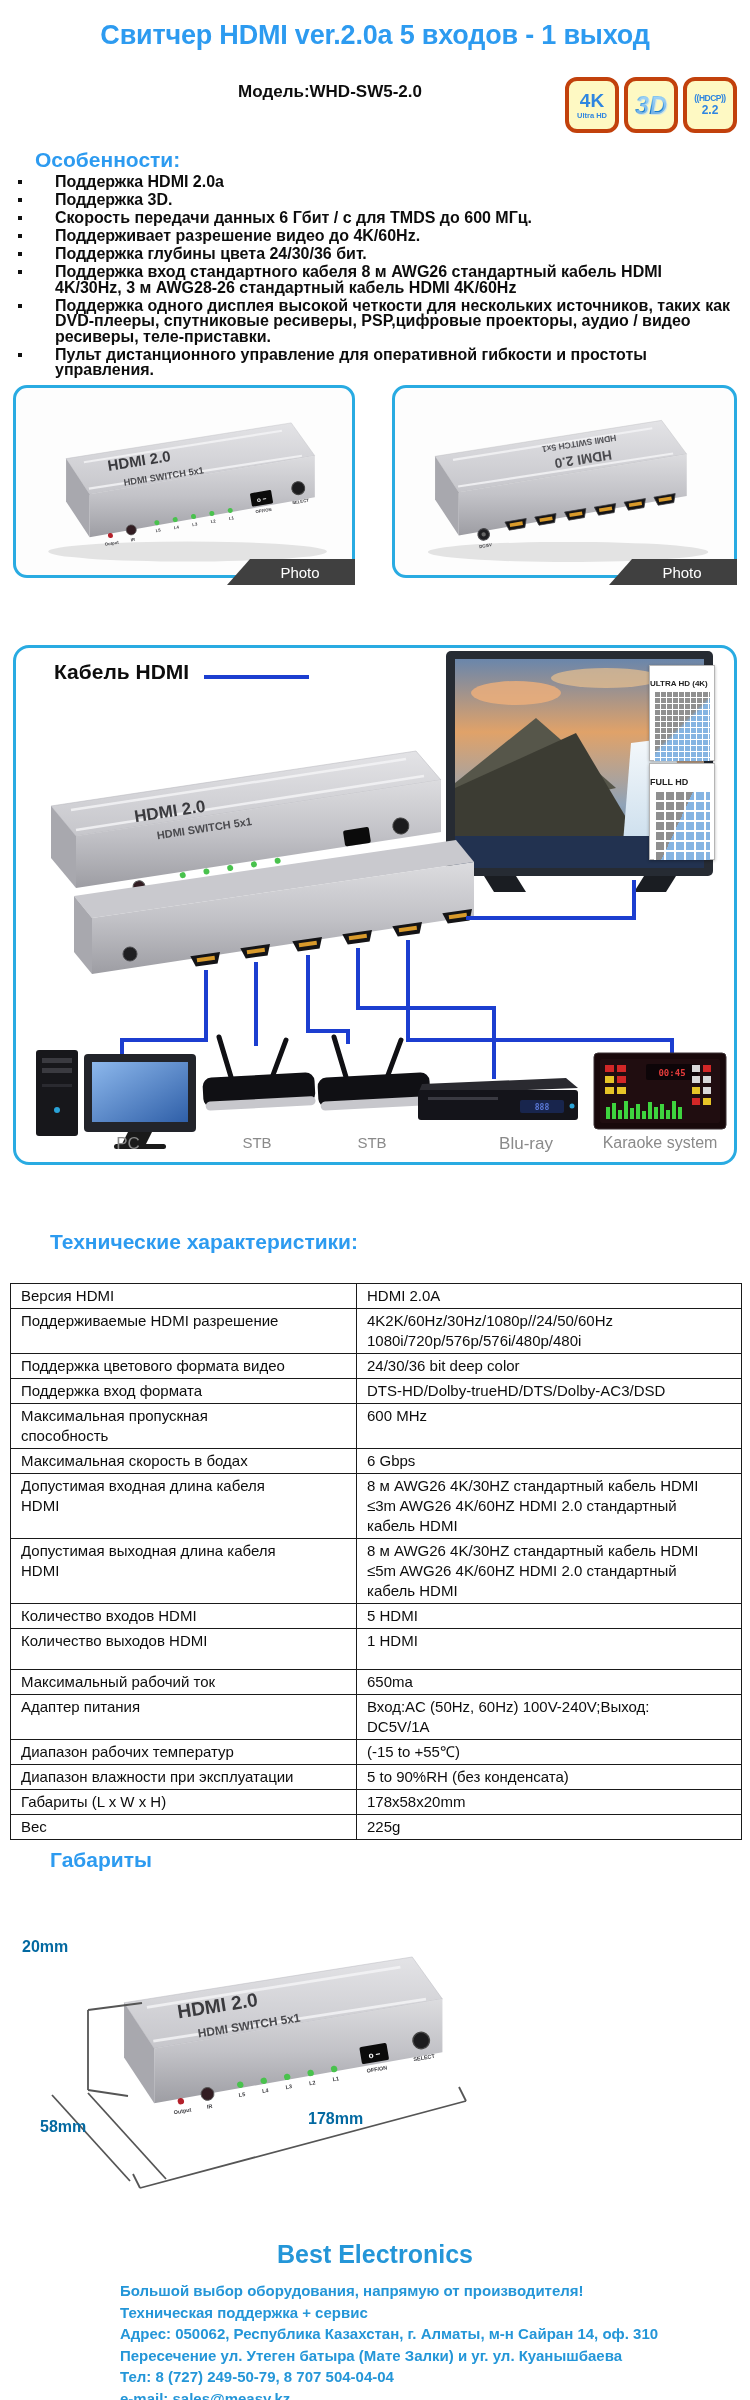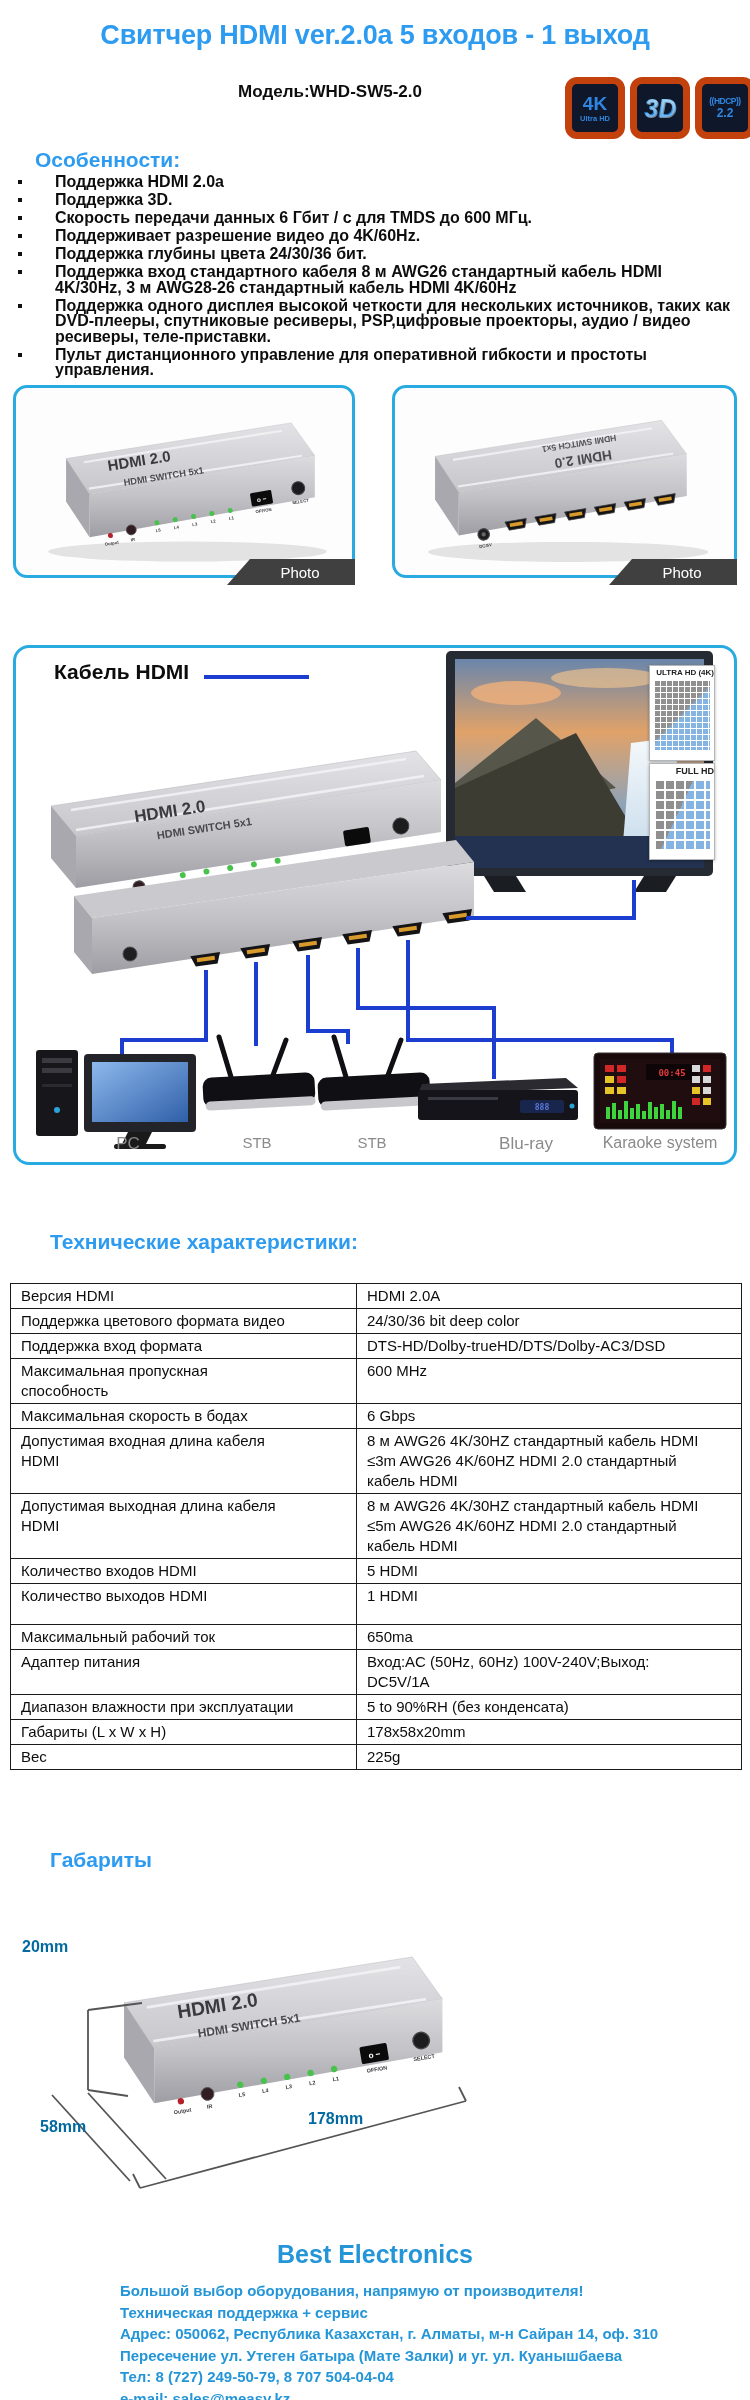--- a/index.html
+++ b/index.html
@@ -13,21 +13,21 @@
   .page-title{
     top:20px;left:0;width:750px;text-align:center;
     font-size:27px;font-weight:800;color:#2d9bf0;letter-spacing:-0.2px;
   }
   .model-name{
     top:82px;left:0;width:660px;text-align:center;
     font-size:17px;font-weight:800;color:#0d0d0d;
   }
   .badges{top:77px;left:565px;display:flex;gap:5px;}
   .badge{
-    width:46px;height:48px;background:#0f172a;border:7px solid #c2410c;border-radius:12px;
+    width:46px;height:48px;background:#fef9c3;border:4px solid #c2410c;border-radius:12px;
     display:flex;flex-direction:column;align-items:center;justify-content:center;line-height:1;
   }
   .badge .big{font-size:19px;font-weight:800;color:#2f86e0;}
   .badge .small{font-size:7.5px;font-weight:800;color:#2f86e0;margin-top:2px;}
   .badge .logo3d{
     font-size:25px;font-weight:900;font-style:italic;
     background:linear-gradient(180deg,#9fd8f7 0%,#1a7fd4 70%,#0f5fa8 100%);
     -webkit-background-clip:text;background-clip:text;color:transparent;
     text-shadow:1px 1px 0 rgba(180,220,250,.6);
   }
@@ -56,21 +56,21 @@
   }
 
   
   .diagram-box{
     top:645px;left:13px;width:724px;height:520px;border:3px solid #29abe2;border-radius:16px;
     box-sizing:border-box;background:#fff;
   }
   .diagram-heading{top:12px;left:38px;font-size:21px;font-weight:800;color:#0d0d0d;}
   .diagram-underline{top:27px;left:188px;width:105px;height:4px;background:#1c3ed0;}
   .inset{background:#fff;border:1px solid #b5b5b5;box-shadow:0 1px 3px rgba(0,0,0,.3);box-sizing:border-box;}
-  .inset .cap{font-size:8px;font-weight:700;color:#222;text-align:right;padding-top:2px;}
+  .inset .cap{font-size:8px;font-weight:700;color:#222;text-align:left;padding-top:13px;}
   .inset .grid{margin:3px 4px 4px 4px;height:70px;}
   .grid-4k{
     background-image:
       repeating-linear-gradient(to bottom,#ffffff 0 1px,transparent 1px 6px),
       repeating-linear-gradient(to right,#ffffff 0 1px,transparent 1px 6px),
       linear-gradient(135deg,#909090 0 48%,#85b4e2 52%);
   }
   .grid-fhd{
     background-image:
       repeating-linear-gradient(to bottom,#ffffff 0 2px,transparent 2px 10px),
@@ -408,20 +408,25 @@
 </div>
 
 <div class="abs specs-heading">Технические характеристики:</div>
 <table class="specs">
   <tbody>
     <tr>
         <td class="lbl">Версия HDMI</td>
         <td>HDMI 2.0A</td>
       </tr>
     <tr>
+        <td class="lbl">Поддерживаемые HDMI разрешение</td>
+        <td>4K2K/60Hz/30Hz/1080p//24/50/60Hz
+1080i/720p/576p/576i/480p/480i</td>
+      </tr>
+    <tr>
         <td class="lbl">Поддержка цветового формата видео</td>
         <td>24/30/36 bit deep color</td>
       </tr>
     <tr>
         <td class="lbl">Поддержка вход формата</td>
         <td>DTS-HD/Dolby-trueHD/DTS/Dolby-AC3/DSD</td>
       </tr>
     <tr>
         <td class="lbl">Максимальная пропускная
 способность</td>
@@ -454,20 +459,24 @@
         <td>1 HDMI</td>
       </tr>
     <tr>
         <td class="lbl">Максимальный рабочий ток</td>
         <td>650ma</td>
       </tr>
     <tr>
         <td class="lbl">Адаптер питания</td>
         <td>Вход:AC (50Hz, 60Hz) 100V-240V;Выход:
 DC5V/1A</td>
+      </tr>
+    <tr>
+        <td class="lbl">Диапазон рабочих температур</td>
+        <td>(-15 to +55℃)</td>
       </tr>
     <tr>
         <td class="lbl">Диапазон влажности при эксплуатации</td>
         <td>5 to 90%RH (без конденсата)</td>
       </tr>
     <tr>
         <td class="lbl">Габариты (L x W x H)</td>
         <td>178x58x20mm</td>
       </tr>
     <tr>

